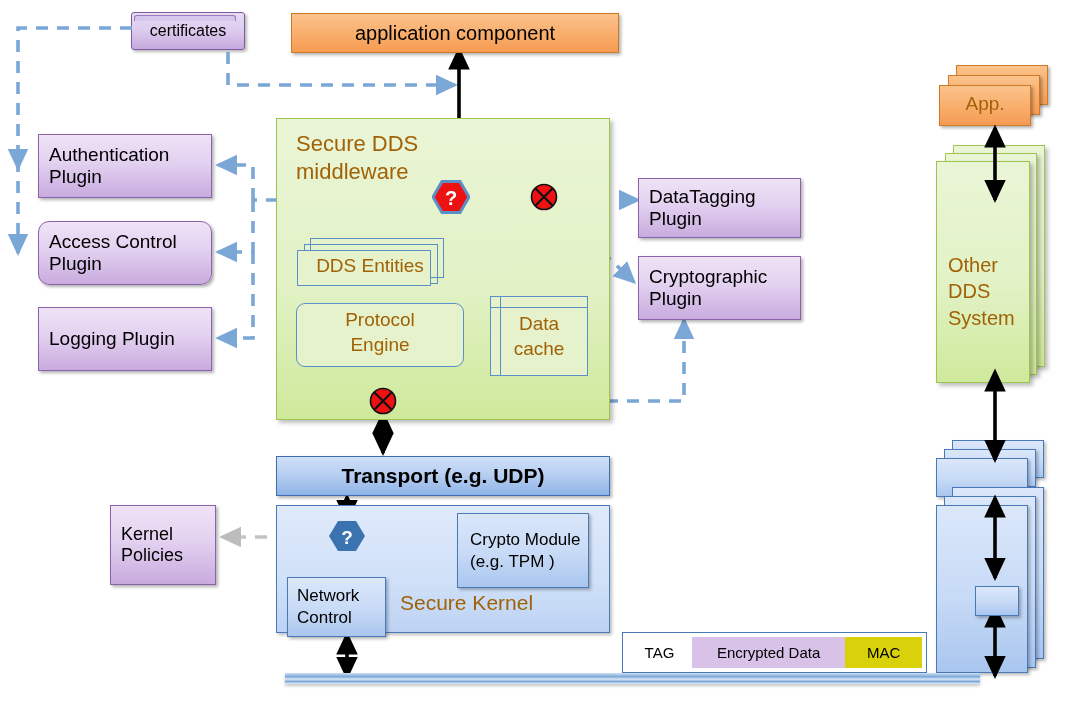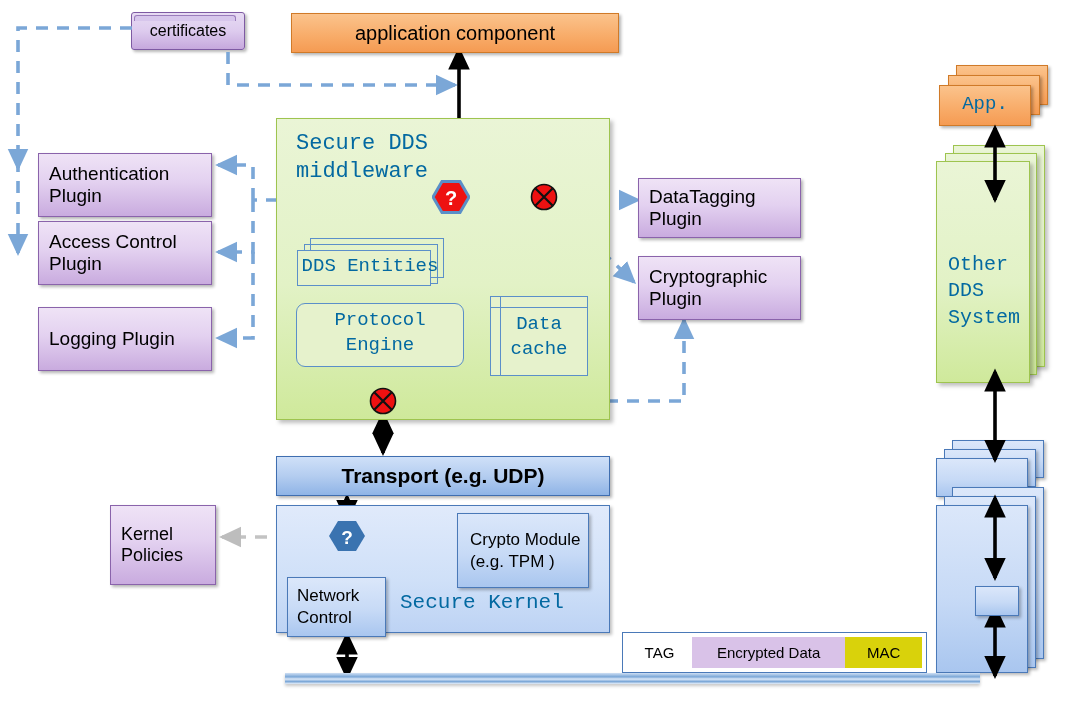--- a/index.html
+++ b/index.html
@@ -1,21 +1,21 @@
 <!DOCTYPE html>
 <html><head>
 <meta charset="utf-8">
 <style>
   html,body{margin:0;padding:0;background:#ffffff;}
   body{font-family:"Liberation Sans","DejaVu Sans",sans-serif;}
   #stage{position:relative;width:1080px;height:719px;background:#fff;overflow:hidden;}
 
   .box{position:absolute;box-sizing:border-box;display:flex;align-items:center;}
   .ctr{justify-content:center;text-align:center;}
-  .lbl{position:absolute;white-space:pre-line;color:#0369a1;font-family:Liberation Mono, monospace;}
+  .lbl{position:absolute;white-space:pre-line;color:#a16207;}
 
   
   .purple{
     background:linear-gradient(to bottom,#efe3f6 0%,#e3d1f0 45%,#c9abdf 100%);
     border:1px solid #8a63ab;
     box-shadow:2px 2px 3px rgba(0,0,0,.30);
     padding:4px 10px;
     color:#000;
     line-height:1.18;
   }
@@ -157,25 +157,25 @@
 
   <div class="docshape" style="left:131px;top:12px;width:114px;height:38px;">
     <div class="tabline"></div>
     <div style="position:absolute;left:0;right:0;top:9px;text-align:center;font-size:16px;color:#000;">certificates</div>
   </div>
 
   <div class="box orange ctr z2" style="left:291px;top:13px;width:328px;height:40px;font-size:20px;">
     <span>application component</span>
   </div>
 
-  <div class="box purple z2" style="left:38px;top:134px;width:174px;height:64px;font-size:19px;margin-top:19px;">
+  <div class="box purple z2" style="left:38px;top:134px;width:174px;height:64px;font-size:19px;">
     <span>Authentication
 Plugin</span>
   </div>
-  <div class="box purple z2" style="left:38px;top:221px;width:174px;height:64px;font-size:19px;">
+  <div class="box purple z2" style="left:38px;top:221px;width:174px;height:64px;font-size:19px;border-radius:11px;">
     <span>Access Control
 Plugin</span>
   </div>
   <div class="box purple z2" style="left:638px;top:178px;width:163px;height:60px;font-size:19px;">
     <span>DataTagging
 Plugin</span>
   </div>
 
   <div class="box purple z2" style="left:38px;top:307px;width:174px;height:64px;font-size:19px;">
     <span>Logging

